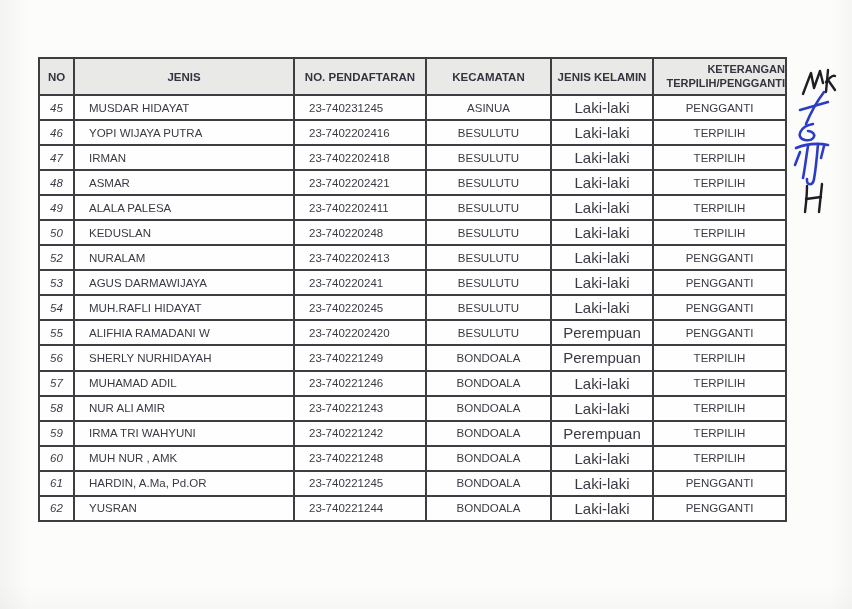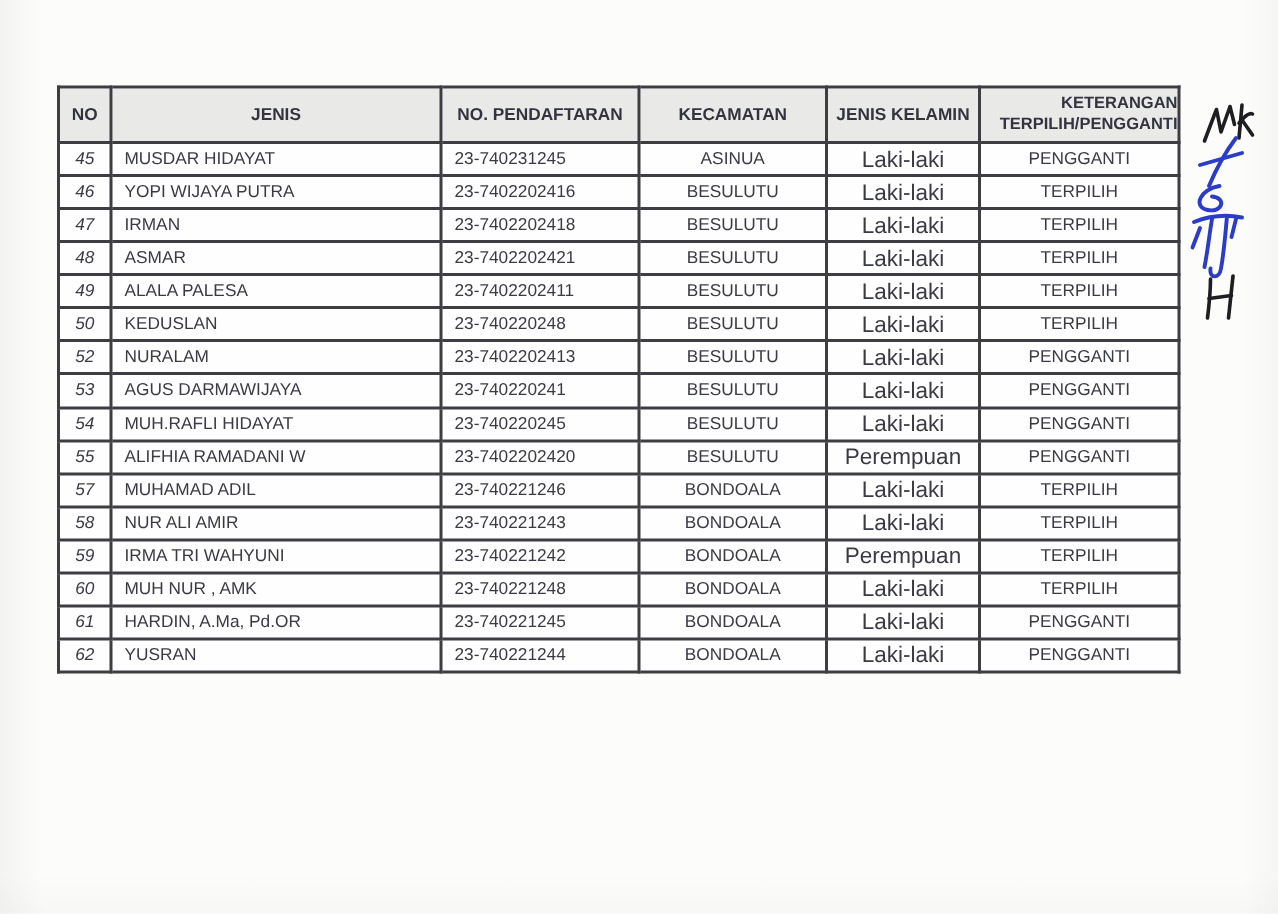--- a/index.html
+++ b/index.html
@@ -11,21 +11,21 @@
   
   .scan-shade{
     position:absolute;inset:0;pointer-events:none;
     background:
       linear-gradient(90deg, rgba(180,180,178,0.12) 0, rgba(180,180,178,0) 28px),
       linear-gradient(270deg, rgba(190,190,188,0.10) 0, rgba(190,190,188,0) 22px),
       linear-gradient(0deg, rgba(190,190,188,0.08) 0, rgba(190,190,188,0) 26px);
   }
   table.doc-table{
     position:absolute;left:38px;top:57px;
-    width:747px;height:392px;
+    width:747px;height:465px;
     border-collapse:collapse;table-layout:fixed;
     background:#fefefe;
   }
   .doc-table th,.doc-table td{
     border:2px solid #3e3e42;
     color:#3a3a44;
     font-size:11.5px;
     overflow:hidden;white-space:nowrap;
     padding:0;
   }
@@ -37,21 +37,21 @@
   }
   .doc-table thead th .hdr-2line{display:block;line-height:1.25;font-size:11px;text-align:right;}
   col.c-no{width:35px;}
   col.c-nama{width:220px;}
   col.c-pend{width:132px;}
   col.c-kec{width:125px;}
   col.c-jk{width:102px;}
   col.c-ket{width:133px;}
   .doc-table td{vertical-align:middle;}
   .doc-table td.al-c{text-align:center;}
-  .doc-table td.al-l{text-align:left;padding-left:8px;}
+  .doc-table td.al-l{text-align:left;padding-left:14px;}
   .doc-table td[data-col="no"]{text-align:center;font-style:italic;}
   .doc-table td[data-col="jenis_kelamin"]{font-size:15px;}
   
   .signature{
     position:absolute;left:780px;top:62px;width:64px;height:160px;
   }
 </style>
 </head>
 <body>
 
@@ -164,20 +164,28 @@
 
   <tr>
     <td data-col="no" class="al-c">55</td>
     <td data-col="nama" class="al-l">ALIFHIA RAMADANI W</td>
     <td data-col="no_pendaftaran" class="al-l">23-7402202420</td>
     <td data-col="kecamatan" class="al-c">BESULUTU</td>
     <td data-col="jenis_kelamin" class="al-c">Perempuan</td>
     <td data-col="keterangan" class="al-c">PENGGANTI</td>
   </tr>
 
+  <tr>
+    <td data-col="no" class="al-c">56</td>
+    <td data-col="nama" class="al-l">SHERLY NURHIDAYAH</td>
+    <td data-col="no_pendaftaran" class="al-l">23-740221249</td>
+    <td data-col="kecamatan" class="al-c">BONDOALA</td>
+    <td data-col="jenis_kelamin" class="al-c">Perempuan</td>
+    <td data-col="keterangan" class="al-c">TERPILIH</td>
+  </tr>
 
   <tr>
     <td data-col="no" class="al-c">57</td>
     <td data-col="nama" class="al-l">MUHAMAD ADIL</td>
     <td data-col="no_pendaftaran" class="al-l">23-740221246</td>
     <td data-col="kecamatan" class="al-c">BONDOALA</td>
     <td data-col="jenis_kelamin" class="al-c">Laki-laki</td>
     <td data-col="keterangan" class="al-c">TERPILIH</td>
   </tr>
 

